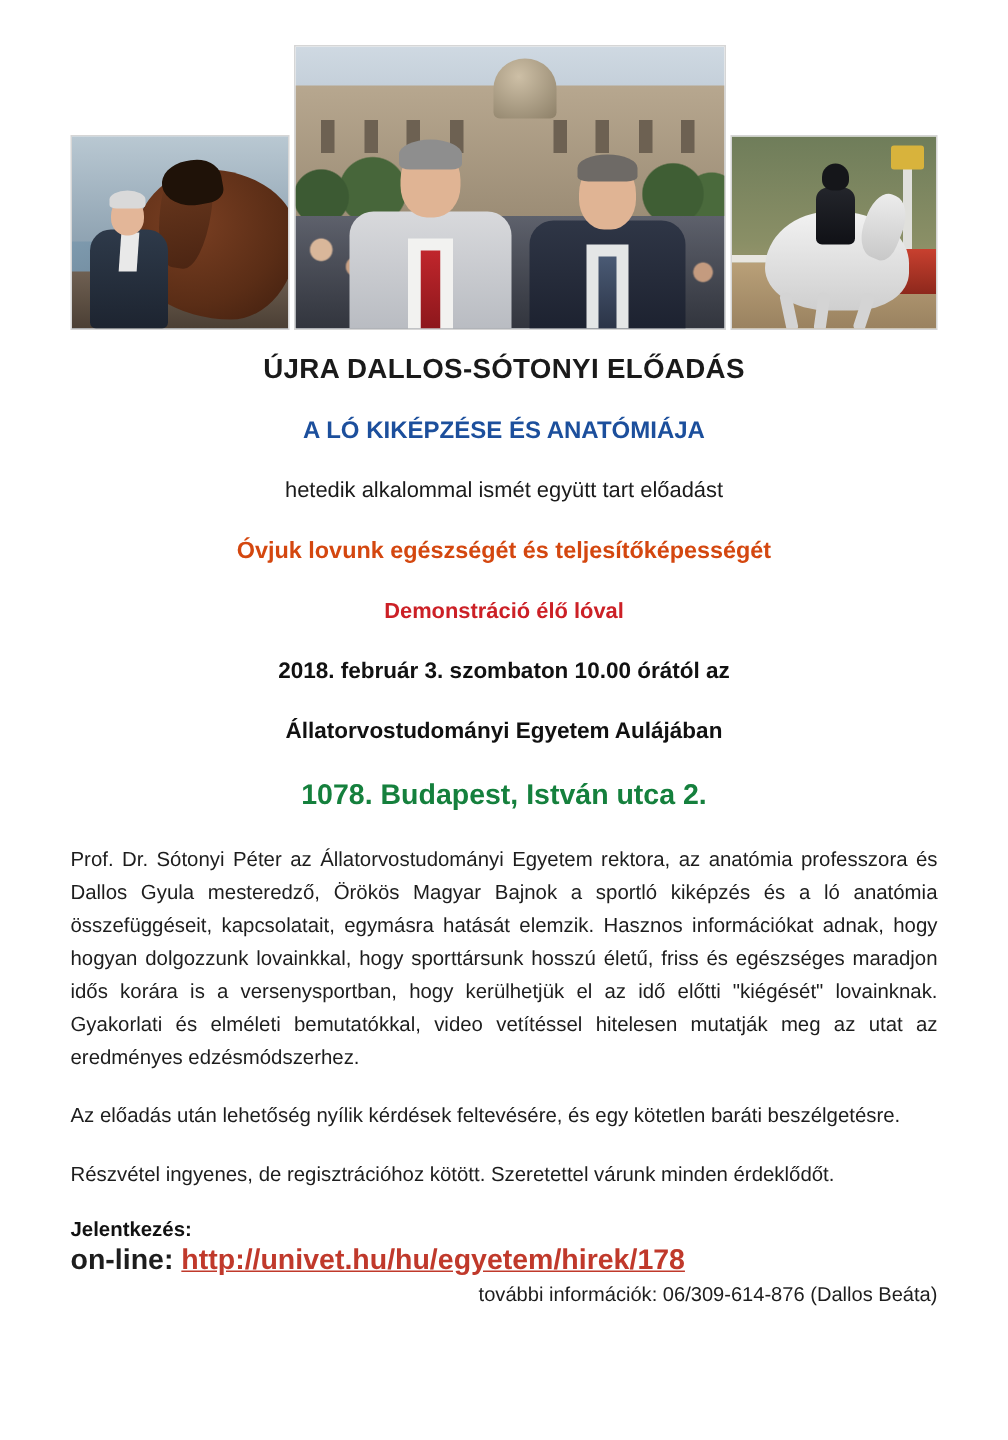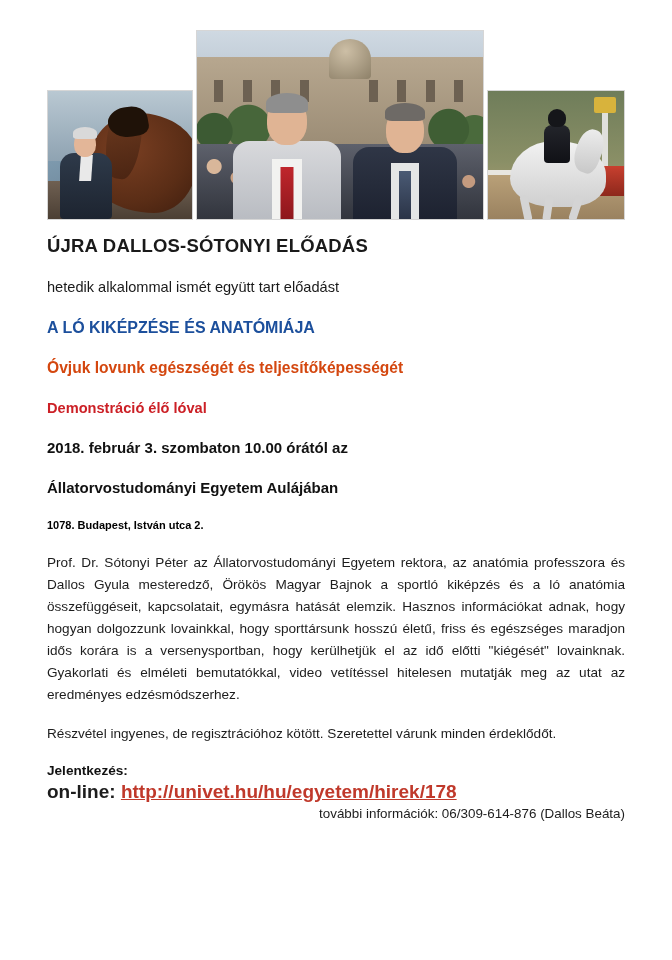--- a/index.html
+++ b/index.html
@@ -298,20 +298,21 @@
   }
 
   
   .content {
     position: absolute;
     top: 234px;
     left: 47px;
     width: 578px;
   }
   .line {
+    text-align: center;
     line-height: 1.25;
   }
   .title {
     font-size: 18.5px;
     font-weight: bold;
     color: #1a1a1a;
     letter-spacing: .2px;
     margin-bottom: 21px;
   }
   .sub {
@@ -354,23 +355,23 @@
     color: #111111;
     margin-bottom: 21px;
   }
   .where {
     font-size: 15px;
     font-weight: bold;
     color: #111111;
     margin-bottom: 21px;
   }
   .addr {
-    font-size: 11px;
-    font-weight: bold;
-    color: #000000;
+    font-size: 19px;
+    font-weight: bold;
+    color: #15803d;
     margin-bottom: 20px;
   }
   .para {
     font-size: 13.6px;
     line-height: 1.62;
     text-align: justify;
     color: #1d1d1d;
     margin: 0 0 17px 0;
   }
   .para.last { margin-bottom: 18px; }
@@ -464,29 +465,30 @@
       <div class="leg l2"></div>
       <div class="leg l3"></div>
       <div class="rider-body"></div>
       <div class="rider-head"></div>
     </div>
 
   </div>
 
   <div class="content">
     <div class="line title">ÚJRA DALLOS-SÓTONYI ELŐADÁS</div>
+    <div class="line topic">A LÓ KIKÉPZÉSE ÉS ANATÓMIÁJA</div>
     <div class="line sub2">hetedik alkalommal ismét együtt tart előadást</div>
-    <div class="line topic">A LÓ KIKÉPZÉSE ÉS ANATÓMIÁJA</div>
     <div class="line topic2">Óvjuk lovunk egészségét és teljesítőképességét</div>
     <div class="line demo">Demonstráció élő lóval</div>
     <div class="line when">2018. február 3. szombaton 10.00 órától az</div>
     <div class="line where">Állatorvostudományi Egyetem Aulájában</div>
     <div class="line addr">1078. Budapest, István utca 2.</div>
 
     <p class="para">Prof. Dr. Sótonyi Péter az Állatorvostudományi  Egyetem rektora,  az anatómia professzora és Dallos Gyula mesteredző, Örökös Magyar Bajnok a sportló kiképzés és a ló anatómia összefüggéseit, kapcsolatait, egymásra hatását elemzik. Hasznos információkat adnak, hogy hogyan dolgozzunk lovainkkal, hogy sporttársunk hosszú életű, friss és egészséges maradjon idős korára is a versenysportban, hogy kerülhetjük el az idő előtti "kiégését" lovainknak. Gyakorlati és elméleti bemutatókkal, video vetítéssel hitelesen mutatják meg az utat az eredményes edzésmódszerhez.</p>
+    <p class="para">Az előadás után lehetőség nyílik kérdések feltevésére, és egy kötetlen baráti beszélgetésre.</p>
     <p class="para last">Részvétel ingyenes, de regisztrációhoz kötött. Szeretettel várunk minden érdeklődőt.</p>
 
     <div class="apply-label">Jelentkezés:</div>
     <div class="apply-row">
       <span class="lbl">on-line:</span>
       <span class="link">http://univet.hu/hu/egyetem/hirek/178</span>
     </div>
     <div class="apply-info">további információk: 06/309-614-876 (Dallos Beáta)</div>
   </div>
 

